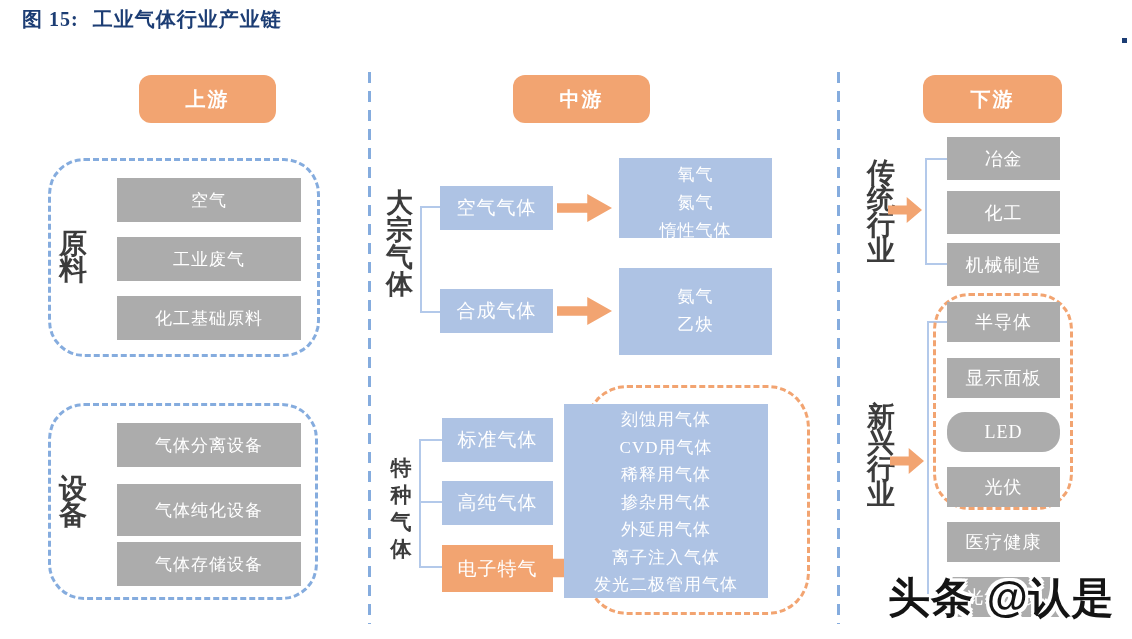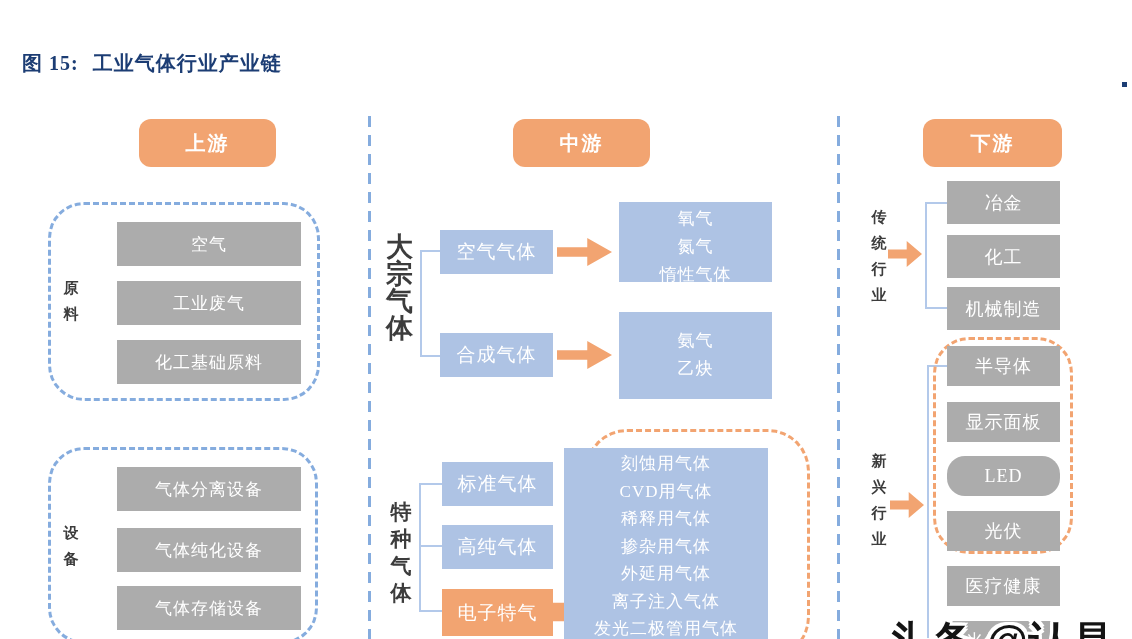--- a/index.html
+++ b/index.html
@@ -10,41 +10,41 @@
     --c-connector_blue:#B3C9EA;
     --c-title_navy:#1C3D74;
     --c-label_ink:#3C3C3C;
     --c-watermark_ink:#141414;
   }
   html,body{margin:0;padding:0;background:#ffffff;}
   .stage{
     position:relative;width:1132px;height:639px;background:#ffffff;overflow:hidden;
     font-family:"Liberation Serif","DejaVu Serif",serif;
   }
-  .abs{position:absolute;margin-top:44px;}
+  .abs{position:absolute;}
   .title{
     left:22px;top:6px;font-size:20px;font-weight:bold;color:var(--c-title_navy);
     letter-spacing:1px;white-space:nowrap;
   }
   .title .t-main{margin-left:14px;}
   .corner-dot{left:1122px;top:38px;width:5px;height:5px;background:var(--c-title_navy);}
   .divider{
     top:72px;height:552px;width:3px;
     background:repeating-linear-gradient(to bottom,var(--c-dashed_blue) 0 11px,transparent 11px 19px);
   }
   .hdr{
     width:137px;height:48px;background:var(--c-orange);border-radius:12px;
     color:#ffffff;font-weight:bold;font-size:20px;text-align:center;line-height:48px;
     letter-spacing:2px;
   }
   .dash-blue{border:3px dashed var(--c-dashed_blue);border-radius:36px;box-sizing:border-box;}
   .dash-orange{border:3px dashed var(--c-orange);border-radius:42px;box-sizing:border-box;}
   .vlabel{
     width:24px;text-align:center;word-break:break-all;line-height:26px;
-    font-size:15px;font-weight:600;color:var(--c-label_ink);letter-spacing:0;
+    font-size:28px;font-weight:600;color:var(--c-label_ink);letter-spacing:0;
   }
   .box{
     box-sizing:border-box;color:#ffffff;font-size:17px;text-align:center;
     letter-spacing:1px;display:flex;align-items:center;justify-content:center;
   }
   .gray{background:var(--c-box_gray);}
   .blue{background:var(--c-box_blue);}
   .orangebg{background:var(--c-orange);}
   .big-blue{
     background:var(--c-box_blue);color:#ffffff;font-size:17px;text-align:center;
@@ -88,21 +88,21 @@
 
   <div class="abs dash-blue" style="left:48px;top:158px;width:272px;height:199px;"></div>
   <div class="abs vlabel" style="left:59px;top:231px;">原料</div>
   <div class="abs box gray" style="left:117px;top:178px;width:184px;height:44px;">空气</div>
   <div class="abs box gray" style="left:117px;top:237px;width:184px;height:44px;">工业废气</div>
   <div class="abs box gray" style="left:117px;top:296px;width:184px;height:44px;">化工基础原料</div>
 
   <div class="abs dash-blue" style="left:48px;top:403px;width:270px;height:197px;"></div>
   <div class="abs vlabel" style="left:59px;top:476px;">设备</div>
   <div class="abs box gray" style="left:117px;top:423px;width:184px;height:44px;">气体分离设备</div>
-  <div class="abs box gray" style="left:117px;top:484px;width:184px;height:44px;">气体纯化设备</div>
+  <div class="abs box gray" style="left:117px;top:484px;width:184px;height:52px;">气体纯化设备</div>
   <div class="abs box gray" style="left:117px;top:542px;width:184px;height:44px;">气体存储设备</div>
 
   <div class="abs vlabel" style="left:386px;top:190px;font-size:27px;line-height:27px;">大宗气体</div>
 
   <div class="abs vline" style="left:420px;top:206px;height:107px;"></div>
   <div class="abs hline" style="left:420px;top:206px;width:20px;"></div>
   <div class="abs hline" style="left:420px;top:311px;width:20px;"></div>
 
   <div class="abs box blue" style="left:440px;top:186px;width:113px;height:44px;font-size:19px;">空气气体</div>
   <div class="abs arrow" style="left:557px;top:194px;width:55px;height:28px;"></div>

